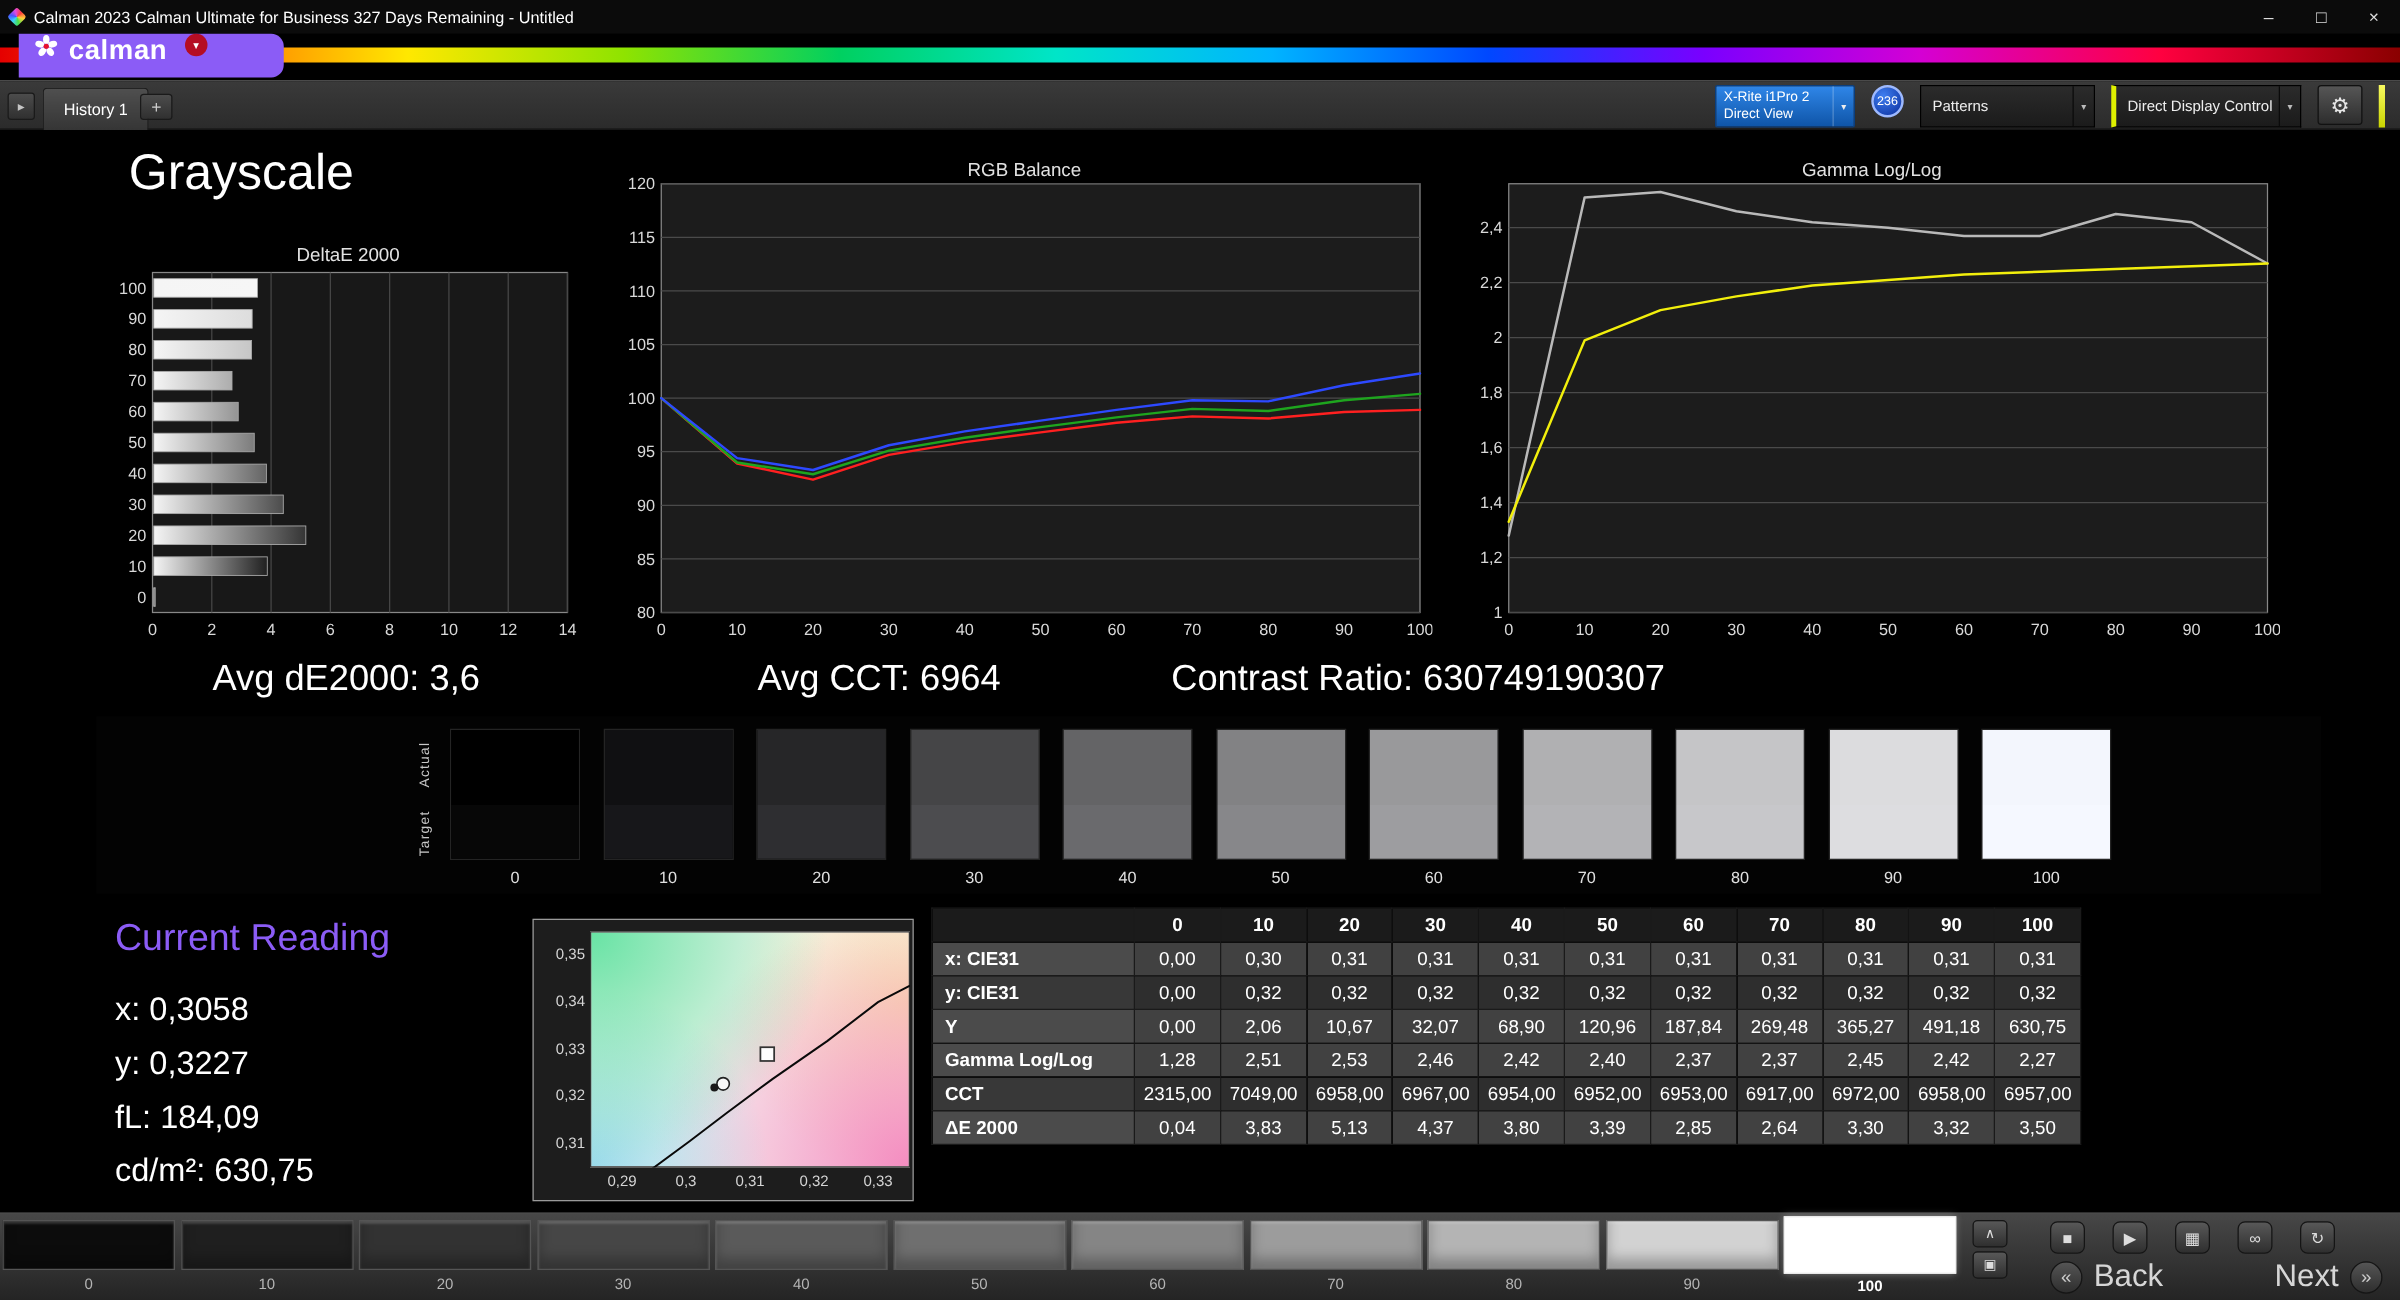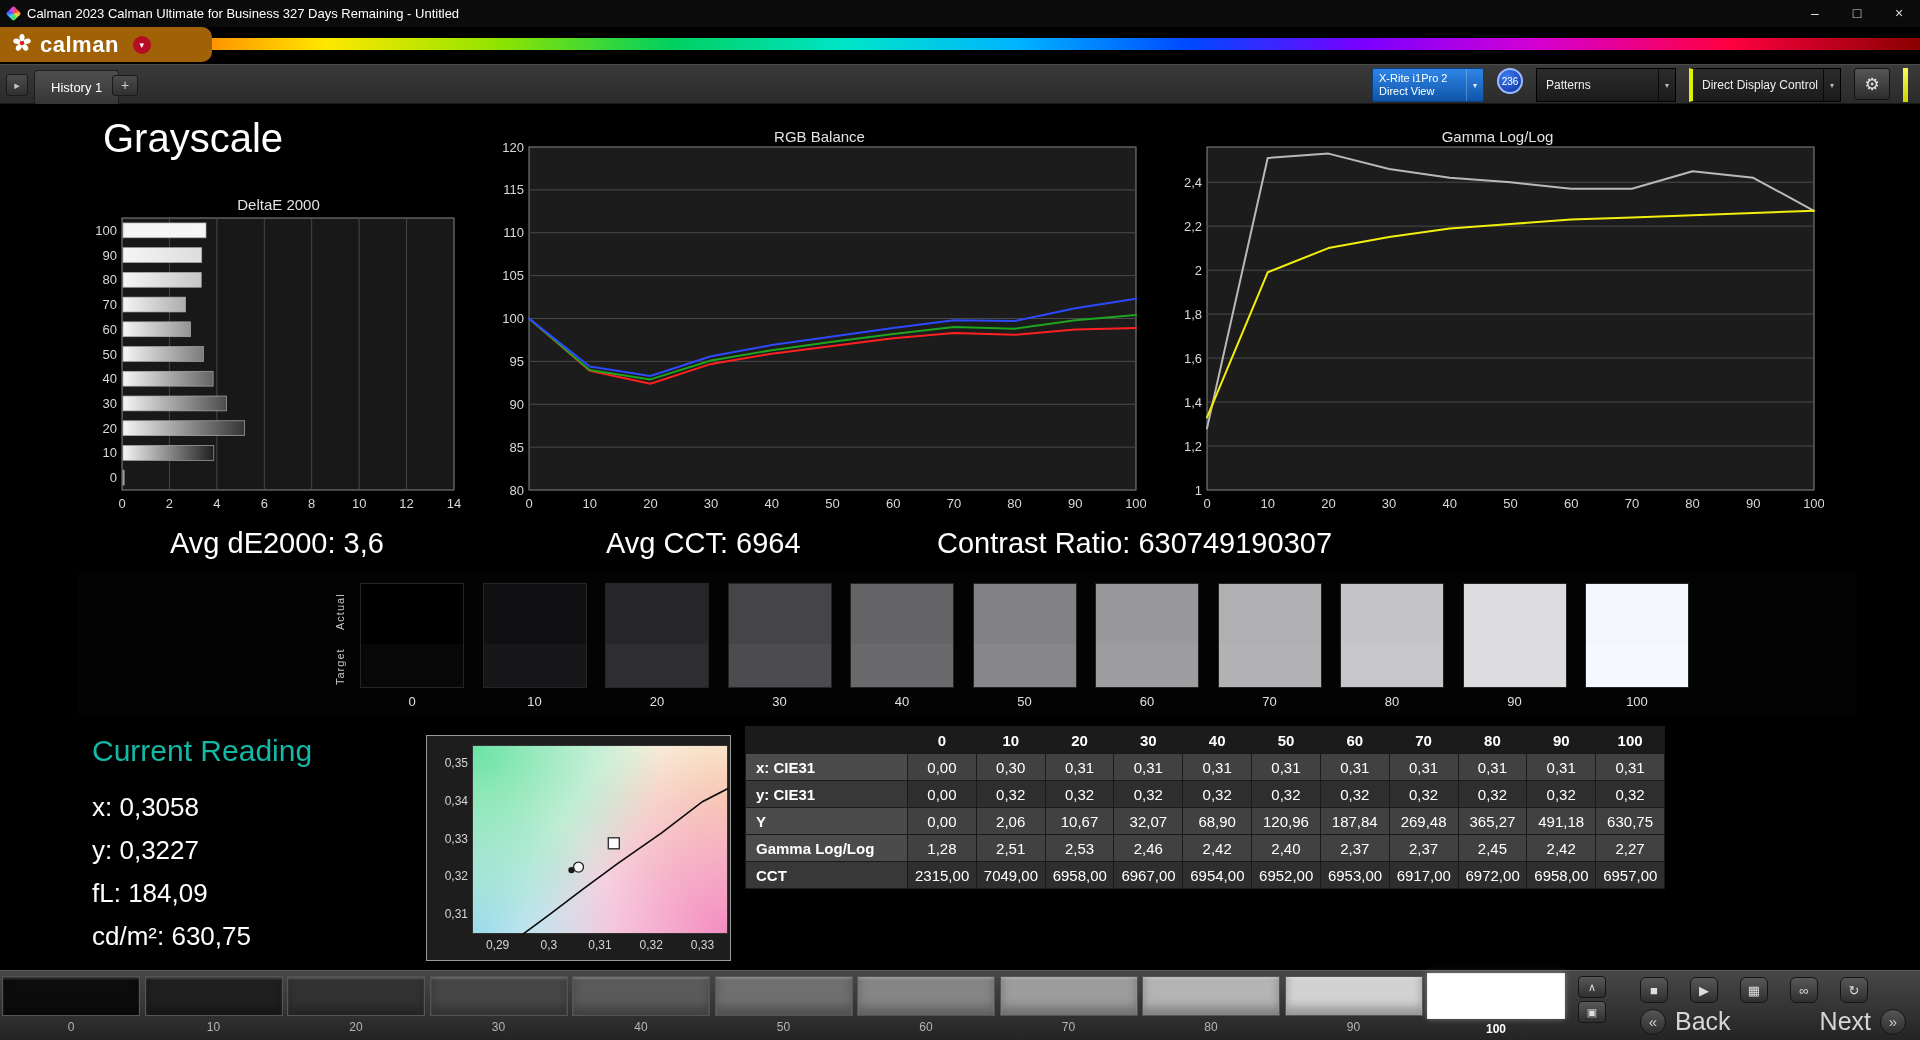--- a/index.html
+++ b/index.html
@@ -15,22 +15,22 @@
     background:conic-gradient(#ff3b3b,#ffd23b,#49e04a,#3bd2ff,#4a52ff,#e04ae0,#ff3b3b)}
   .win-controls{margin-left:auto;display:flex;height:27px}
   .win-btn{width:42px;height:27px;background:transparent;border:none;color:#ddd;font-size:14px;
     line-height:25px;text-align:center;font-family:inherit;cursor:pointer}
 
   
   .brandrow{position:absolute;left:0;top:27px;width:1920px;height:37px;background:#000}
   .rainbow{position:absolute;left:0;top:11px;width:1920px;height:12px;
     background:linear-gradient(90deg,#e50000 0%,#ff6a00 8%,#ffe800 17%,#8fe300 26%,#00d060 35%,
       #00e5c8 44%,#00b4ff 53%,#0048ff 62%,#7a00ff 71%,#d400d4 80%,#ff0040 90%,#8a0000 100%)}
-  .logo{position:absolute;left:0;top:0;width:212px;height:35px;background:#a16207;
-    border-radius:0 10px 10px 0;display:flex;align-items:center;gap:8px;padding:0 12px;cursor:pointer}
+  .logo{position:absolute;left:15px;top:0;width:212px;height:35px;background:#8b5cf6;
+    border-radius:0 10px 10px 0;display:flex;gap:8px;padding:0 12px;cursor:pointer}
   .logo-text{color:#fff;font-size:22px;font-weight:bold;letter-spacing:.5px}
   .logo-caret{width:18px;height:18px;border-radius:50%;background:#b50d23;color:#fff;font-size:9px;
     display:flex;align-items:center;justify-content:center;margin-left:6px}
 
   
   .tabbar{position:absolute;left:0;top:64px;width:1920px;height:40px;
     background:linear-gradient(#3a3a3a,#2b2b2b);border-top:1px solid #4a4a4a;border-bottom:1px solid #171717}
   .hist-nav{position:absolute;left:6px;top:9px;width:22px;height:22px;background:linear-gradient(#4c4c4c,#303030);
     border:1px solid #1a1a1a;border-radius:3px;color:#c5c5c5;font-size:11px;font-family:inherit;cursor:pointer}
   .tab{position:absolute;left:34px;top:5px;height:34px;padding:0 16px;background:linear-gradient(#4f4f4f,#353535);
@@ -77,21 +77,21 @@
   .rot{position:absolute;left:257px;writing-mode:vertical-rl;transform:rotate(180deg);
     color:#c8c8c8;font-size:11px;text-align:center;letter-spacing:1px}
   #rot-actual{top:10px;height:58px}
   #rot-target{top:66px;height:56px}
   .swatch{position:absolute;top:10px;width:104px;height:105px;border:1px solid #242424}
   .sw-actual{width:100%;height:58%}
   .sw-target{width:100%;height:42%}
   .sw-label{position:absolute;top:110px;left:0;width:100%;text-align:center;color:#e0e0e0;font-size:13px}
 
   
-  #cr-title{position:absolute;left:92px;top:630px;font-size:30px;color:#14b8a6}
+  #cr-title{position:absolute;left:92px;top:630px;font-size:30px;color:#8b5cf6}
   .cr-line{position:absolute;left:92px;font-size:26px;color:#fff}
   #cr-x{top:688px}#cr-y{top:731px}#cr-fl{top:774px}#cr-cd{top:817px}
 
   
   #cie-panel{position:absolute;left:426px;top:631px;width:305px;height:226px;background:#1d1d1d;
     border:1px solid #9a9a9a}
   .cie-plot{position:absolute;left:45px;top:9px;width:256px;height:189px;border:1px solid #333;
     background:
       radial-gradient(circle at 0% 0%, rgba(96,226,160,.95), rgba(96,226,160,0) 60%),
       radial-gradient(circle at 0% 100%, rgba(125,210,235,.75), rgba(125,210,235,0) 45%),
@@ -537,20 +537,34 @@
             <td>6958,00</td>
             <td>6967,00</td>
             <td>6954,00</td>
             <td>6952,00</td>
             <td>6953,00</td>
             <td>6917,00</td>
             <td>6972,00</td>
             <td>6958,00</td>
             <td>6957,00</td>
           </tr>
+          <tr class="light">
+            <td class="rowlabel">ΔE 2000</td>
+            <td>0,04</td>
+            <td>3,83</td>
+            <td>5,13</td>
+            <td>4,37</td>
+            <td>3,80</td>
+            <td>3,39</td>
+            <td>2,85</td>
+            <td>2,64</td>
+            <td>3,30</td>
+            <td>3,32</td>
+            <td>3,50</td>
+          </tr>
         </tbody>
     </table>
   </div>
 
   <div id="bottom">
     <div id="pattern-swatches">
         <button class="pat" style="left: 2px; background: rgb(12, 12, 12);"></button>
         <div class="pat-label" style="left: 2px;">0</div>
         <button class="pat" style="left: 144.5px; background: rgb(31, 31, 31);"></button>
         <div class="pat-label" style="left: 144.5px;">10</div>

